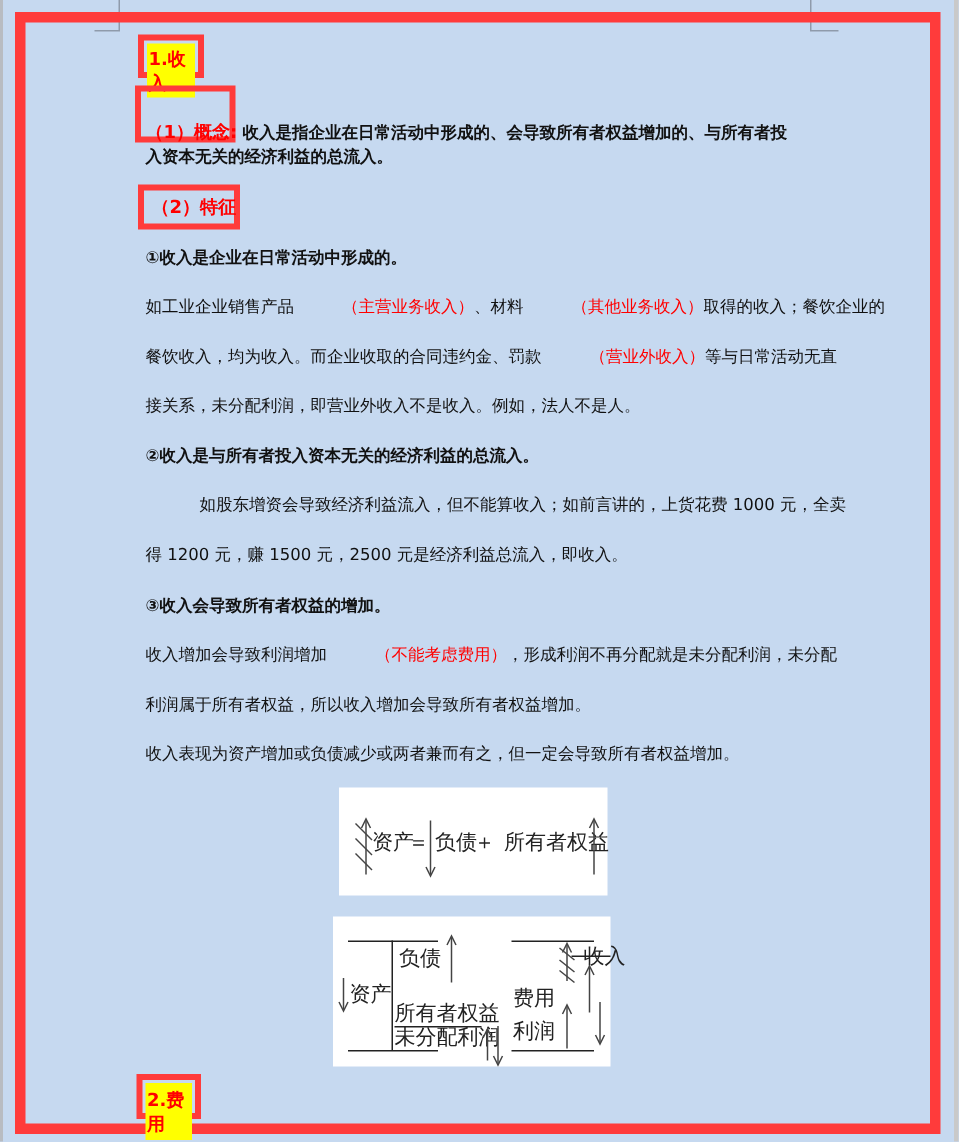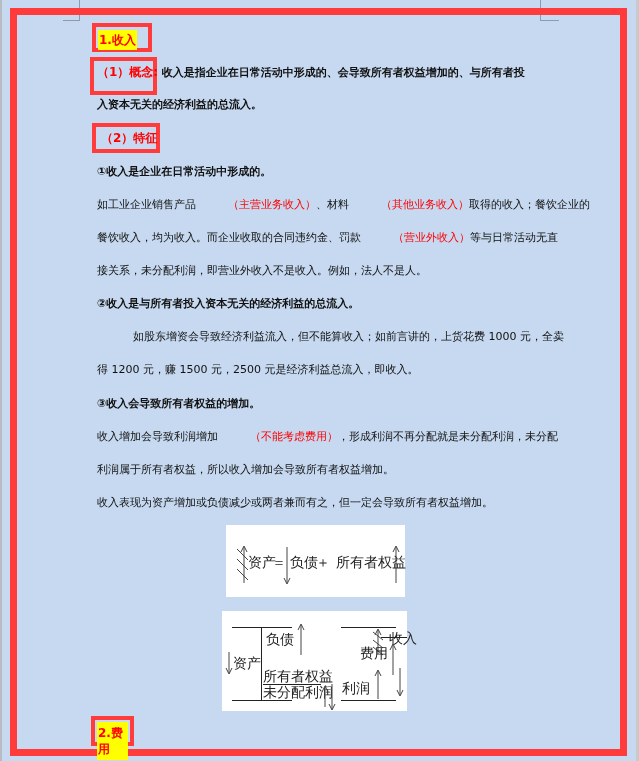--- a/index.html
+++ b/index.html
@@ -40,26 +40,26 @@
 <div class="edge-left"></div>
 <div class="edge-right"></div>
 
 <div class="crop-mark" style="left:79px;top:0;width:1px;height:20px;"></div>
 <div class="crop-mark" style="left:63px;top:20px;width:17px;height:1px;"></div>
 <div class="crop-mark" style="left:540px;top:0;width:1px;height:20px;"></div>
 <div class="crop-mark" style="left:540px;top:20px;width:19px;height:1px;"></div>
 
 <div class="outer-frame"></div>
 
-<div class="hbox" style="left:92px;top:23px;width:60px;height:29px;padding:2px 2px;">
+<div class="hbox" style="left:92px;top:23px;width:44px;height:29px;padding:2px 2px;">
   <span class="hl" style="padding:2px 1px;">1.收入</span>
 </div>
 
 <div class="hbox" style="left:90px;top:57px;width:67px;height:38px;"></div>
-<div class="line" style="top:64px;left:97px;">
+<div class="line" style="top:80px;left:97px;">
   <span class="red-b">（1）概念:</span>
   <span class="bold">收入是指企业在日常活动中形成的、会导致所有者权益增加的、与所有者投</span>
 </div>
 <div class="line bold" style="top:97px;text-align:right;">入资本无关的经济利益的总流入。</div>
 
 <div class="hbox" style="left:92px;top:123px;width:68px;height:30px;"></div>
 <div class="line" style="top:130px;left:101px;">
   <span class="red-b">（2）特征</span>
 </div>
 
@@ -137,21 +137,21 @@
   <div class="dline" style="left:119px;top:89px;width:55px;height:1px;"></div>
   <div class="dline" style="left:159px;top:26px;width:26px;height:1px;"></div>
   <span class="dtext" style="left:120px;top:20px;margin-left:47px;">收入</span>
   <svg width="14" height="28" style="left:149px;top:17px;">
     <line x1="7" y1="2" x2="7" y2="26" stroke="#444" stroke-width="1"></line>
     <polyline points="4,7 7,1 10,7" fill="none" stroke="#444" stroke-width="1"></polyline>
     <line x1="2" y1="4" x2="12" y2="12" stroke="#444" stroke-width="1"></line>
     <line x1="2" y1="12" x2="12" y2="20" stroke="#444" stroke-width="1"></line>
     <line x1="2" y1="19" x2="12" y2="27" stroke="#444" stroke-width="1"></line>
   </svg>
-  <span class="dtext" style="left:120px;top:35px;margin-left:18px;">费用</span>
+  <span class="dtext" style="left:120px;top:48px;">费用</span>
   <svg width="8" height="34" style="left:167px;top:32px;">
     <line x1="4" y1="2" x2="4" y2="32" stroke="#444" stroke-width="1"></line>
     <polyline points="1,7 4,1 7,7" fill="none" stroke="#444" stroke-width="1"></polyline>
   </svg>
   <span class="dtext" style="left:120px;top:70px;">利润</span>
   <svg width="8" height="30" style="left:152px;top:58px;">
     <line x1="4" y1="2" x2="4" y2="30" stroke="#444" stroke-width="1"></line>
     <polyline points="1,7 4,1 7,7" fill="none" stroke="#444" stroke-width="1"></polyline>
   </svg>
   <svg width="8" height="30" style="left:174px;top:56px;">

